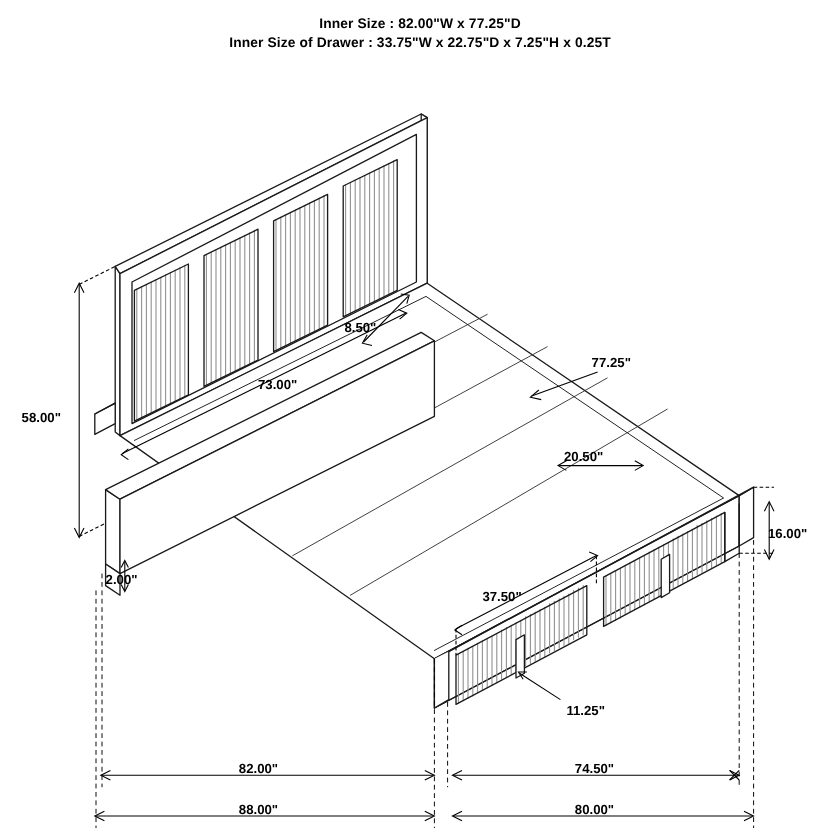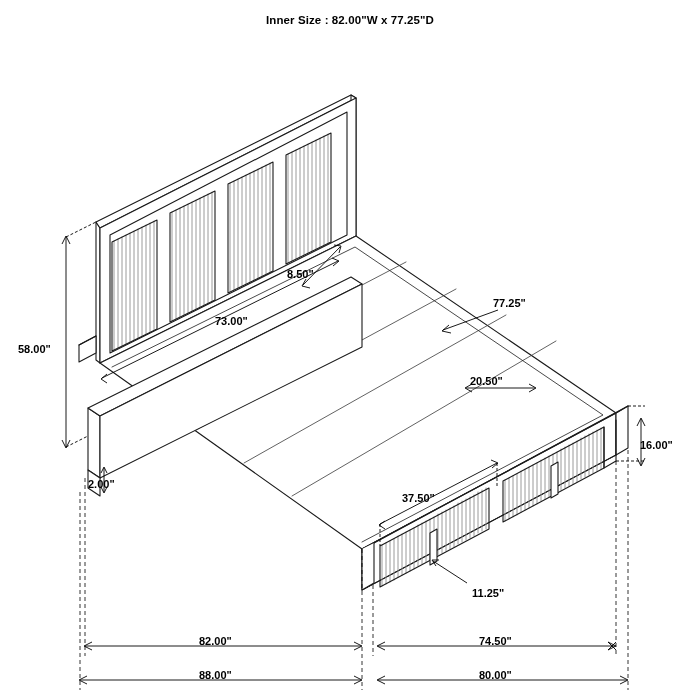--- a/index.html
+++ b/index.html
@@ -41,20 +41,21 @@
     color: #000;
     white-space: nowrap;
   }
 </style>
 </head>
 <body>
 
 <div id="stage">
 
   <div class="hdr" id="hdr1">Inner Size : 82.00"W x 77.25"D</div>
+  <div class="hdr" id="hdr2">Inner Size of Drawer : 33.75"W x 22.75"D x 7.25"H x 0.25T</div>
 
   <svg width="700" height="700" viewBox="0 0 700 700">
     <g fill="none" stroke="#1a1a1a" stroke-width="1.1" stroke-linejoin="round" stroke-linecap="round">
 
       <g>
 
         <path d="M96,222 L96,360 L100,363 L100,228 Z" fill="#ffffff"></path>
         <path d="M96,222 L351,95 L356,98 L100,228 Z" fill="#ffffff"></path>
         <path d="M351,95 L351,233 L356,236 L356,98 Z" fill="#ffffff"></path>
         <path d="M100,228 L100,363 L356,236 L356,98 Z" fill="#ffffff"></path>

